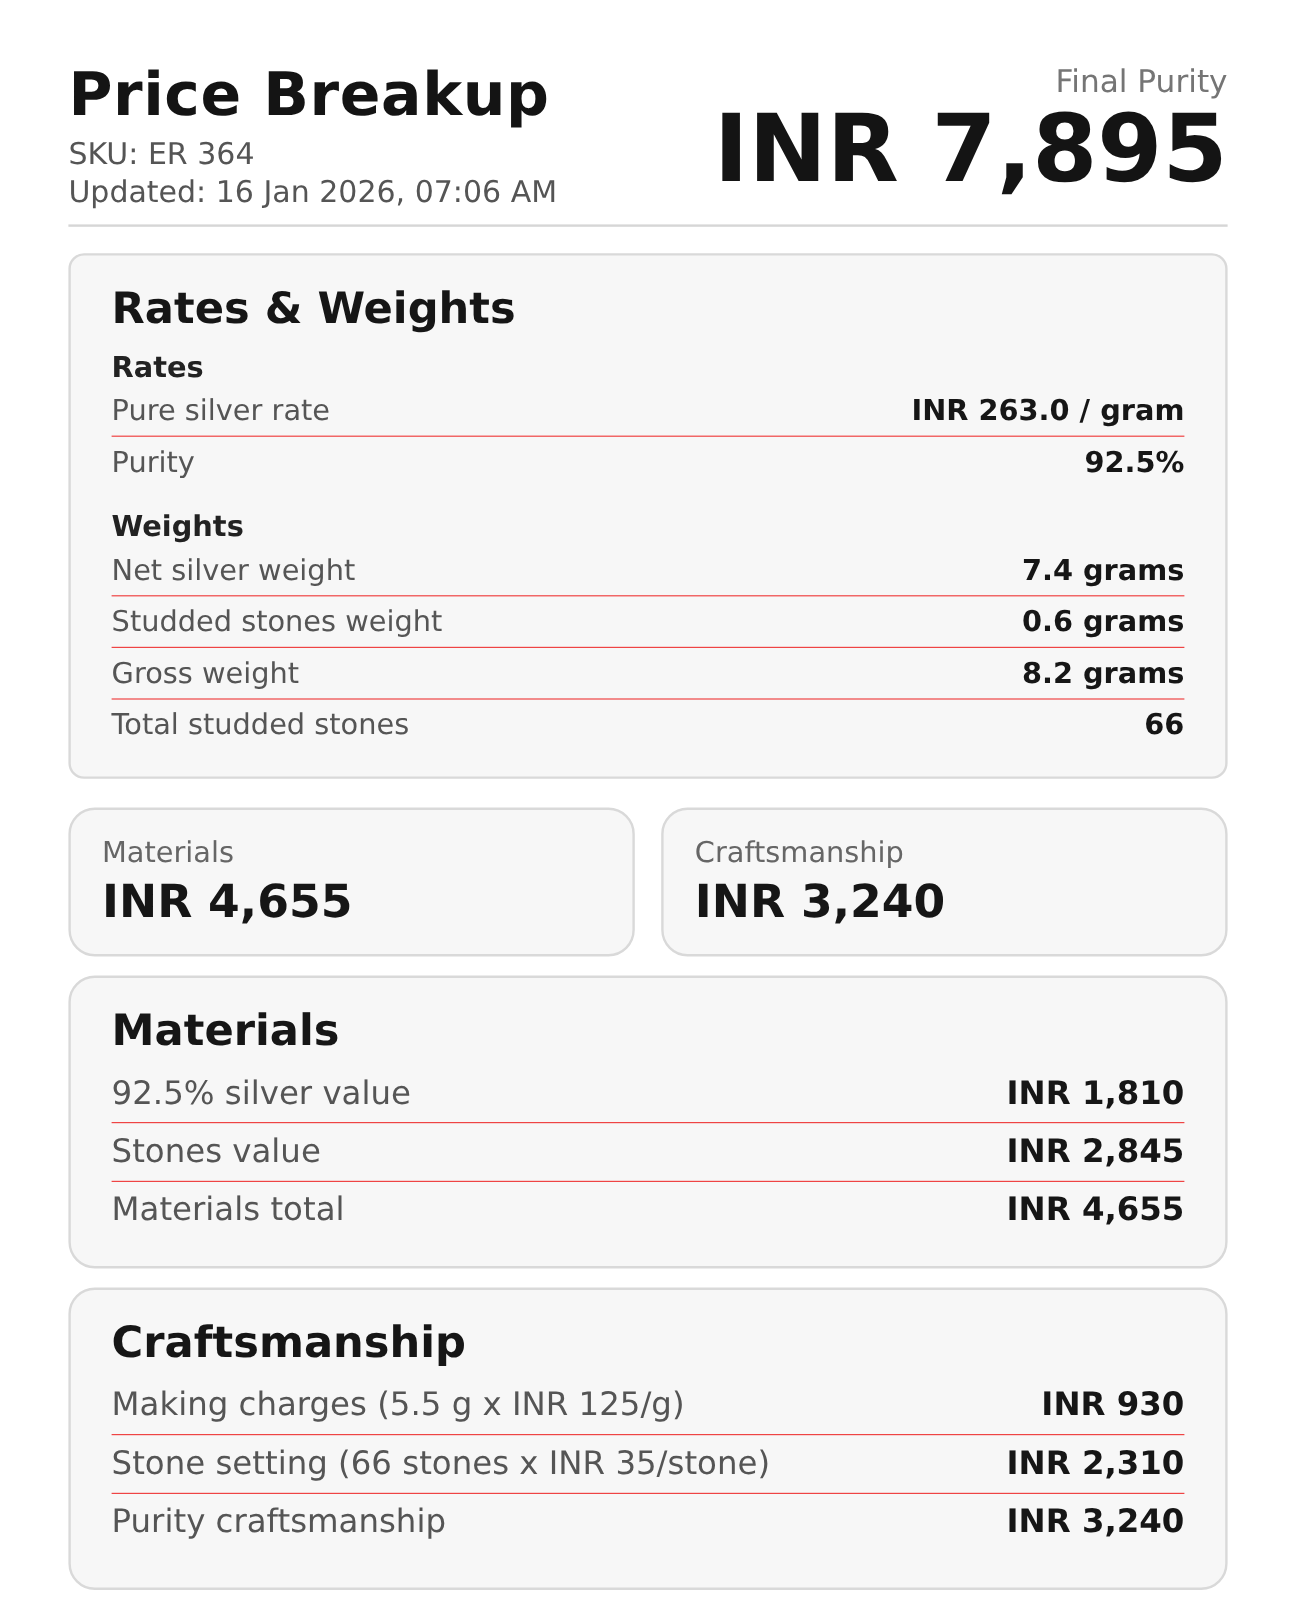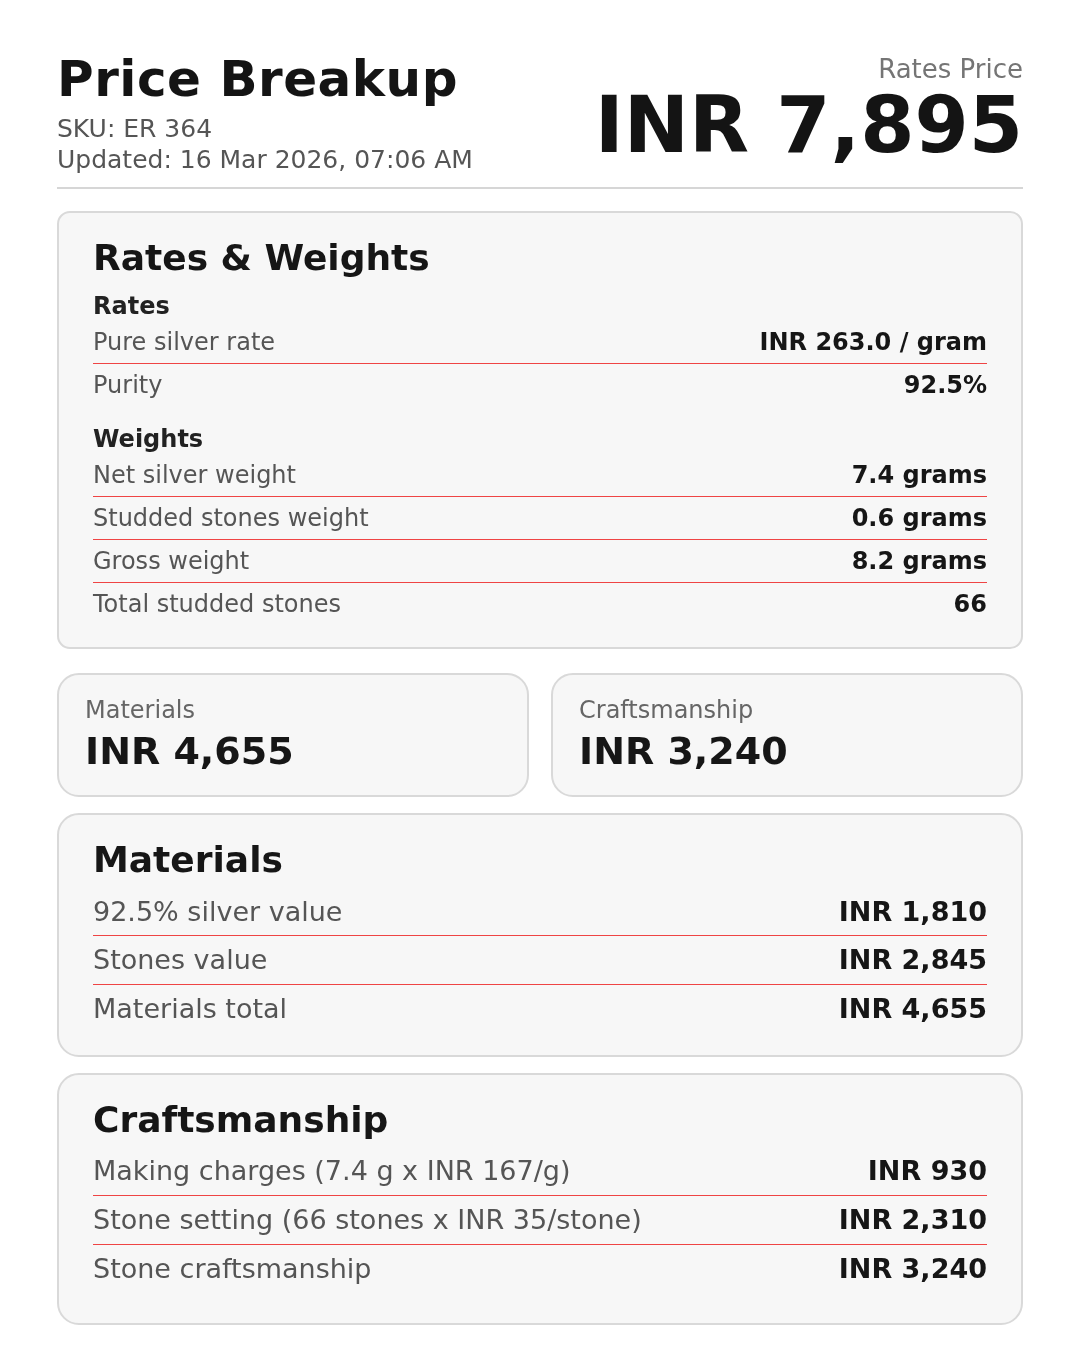--- a/index.html
+++ b/index.html
@@ -131,24 +131,24 @@
 </style>
 </head>
 <body>
 
 <div class="page">
 
   <div class="header">
     <div class="header-left">
       <h1 class="page-title">Price Breakup</h1>
       <div class="sku-line">SKU: ER 364</div>
-      <div class="updated-line">Updated: 16 Mar 2026, 07:06 AM</div>
+      <div class="updated-line">Updated: 16 Jan 2026, 07:06 AM</div>
     </div>
     <div class="header-right">
-      <div class="final-price-label">Rates Price</div>
+      <div class="final-price-label">Final Purity</div>
       <div class="final-price-value">INR 7,895</div>
     </div>
   </div>
   <hr class="header-divider">
 
   <section class="card card-main">
     <h2 class="card-h2">Rates &amp; Weights</h2>
 
     <h3 class="sub-h3 first">Rates</h3>
     <div class="rows">
@@ -209,27 +209,27 @@
         <span class="row-label">Materials total</span>
         <span class="row-value">INR 4,655</span>
       </div>
     </div>
   </section>
 
   <section class="card detail-card craft-card">
     <h2 class="card-h2">Craftsmanship</h2>
     <div class="rows">
       <div class="row">
-        <span class="row-label">Making charges (7.4 g x INR 167/g)</span>
+        <span class="row-label">Making charges (5.5 g x INR 125/g)</span>
         <span class="row-value">INR 930</span>
       </div>
       <div class="row">
         <span class="row-label">Stone setting (66 stones x INR 35/stone)</span>
         <span class="row-value">INR 2,310</span>
       </div>
       <div class="row">
-        <span class="row-label">Stone craftsmanship</span>
+        <span class="row-label">Purity craftsmanship</span>
         <span class="row-value">INR 3,240</span>
       </div>
     </div>
   </section>
 
 </div>
 
 </body></html>

